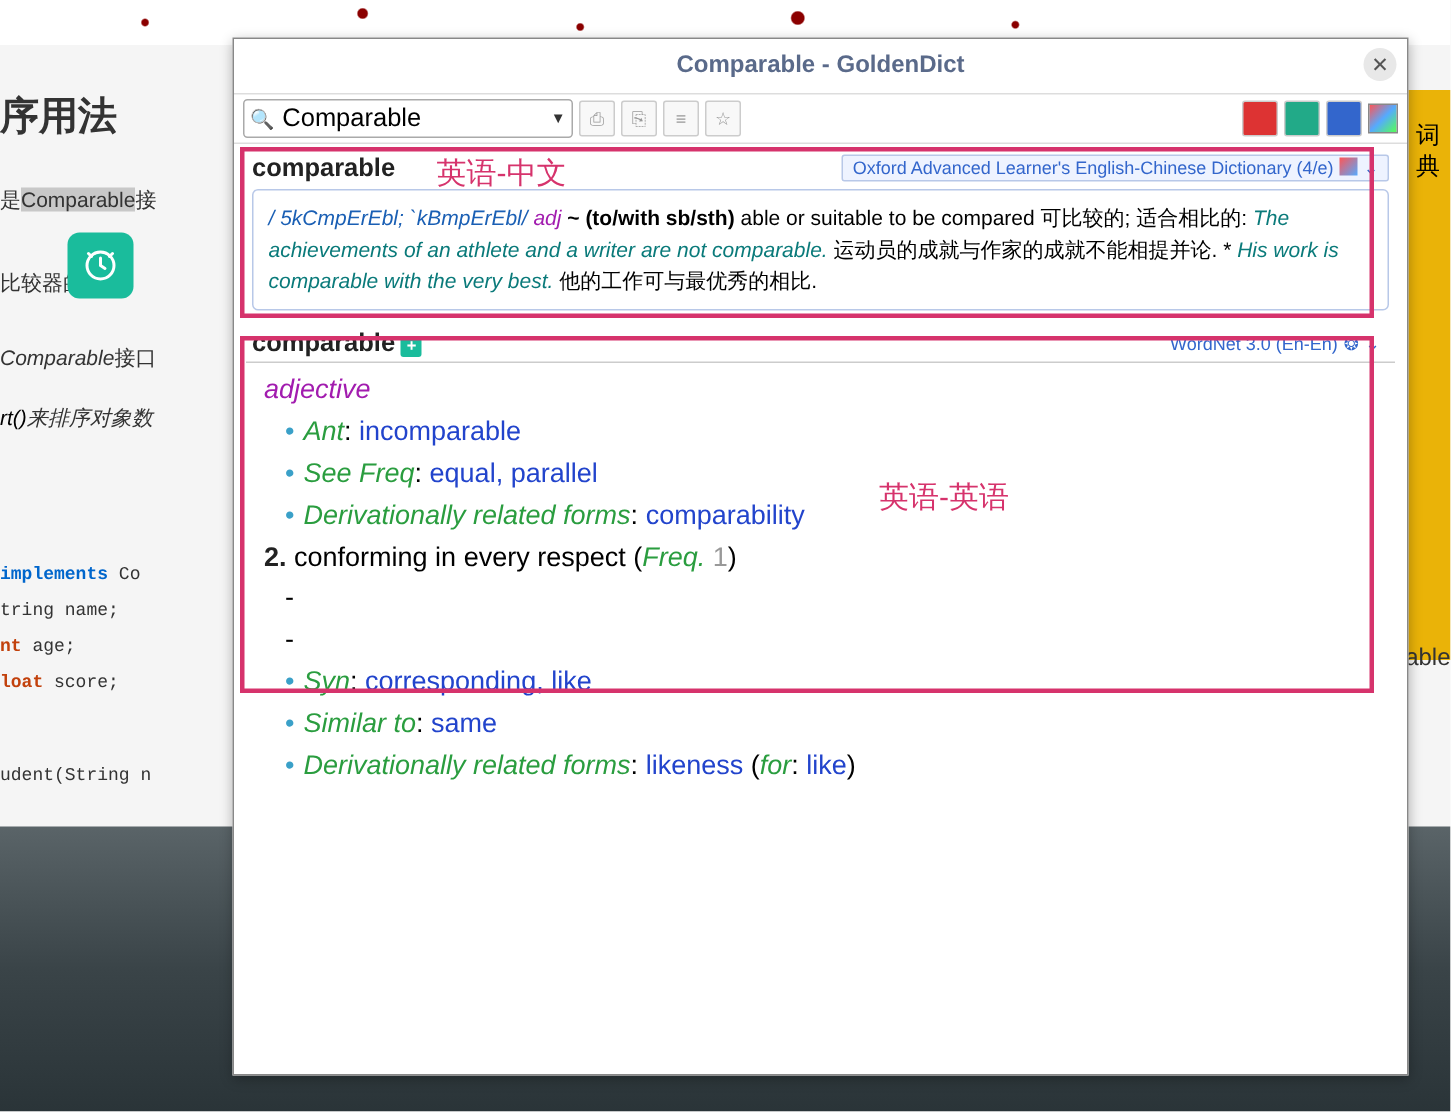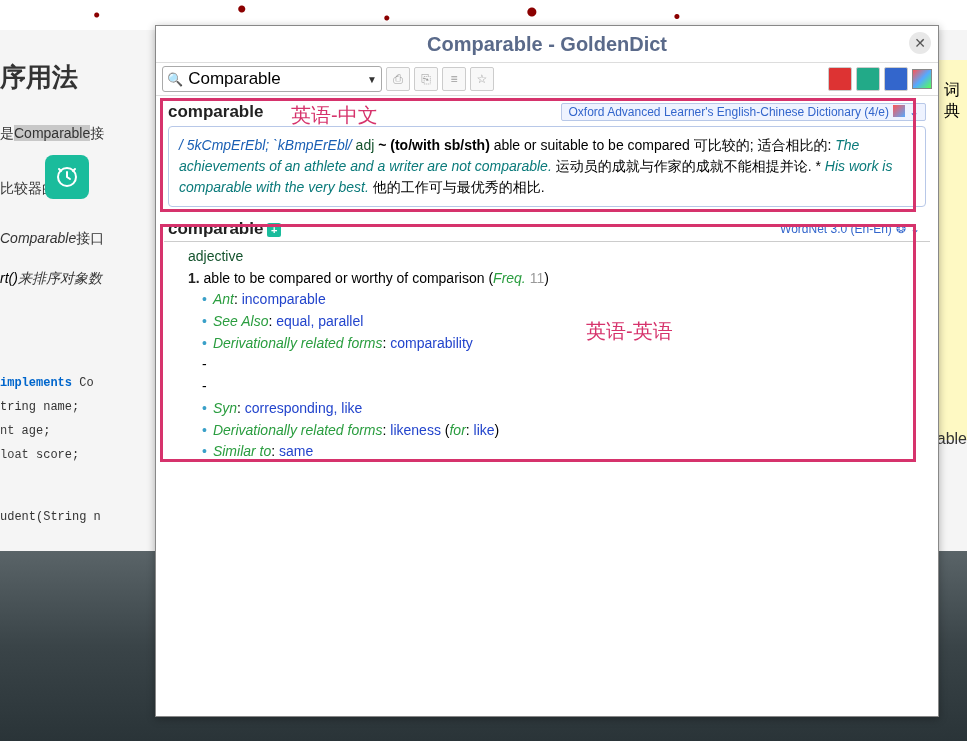--- a/index.html
+++ b/index.html
@@ -1,51 +1,51 @@
 <!DOCTYPE html>
 <html><head>
 <meta charset="utf-8">
 <style>
 body{margin:0;font-family:Arial,sans-serif;font-size:14px;background:#f5f5f5;overflow:hidden;width:967px;height:741px;position:relative}
 .bg-text{position:absolute;color:#333;font-size:14px}
 .bg-highlight{background:#c8c8c8}
 .bg-code{font-family:"Courier New",monospace;font-size:12px}
 .kw-blue{color:#0066cc;font-weight:bold}
-.kw-green{color:#404040;font-weight:normal}
+.kw-green{color:#c2410c;font-weight:bold}
 .bg-red{color:#000000;font-style:italic}
 .bg-italic{font-style:italic}
 .splatter{position:absolute;top:0;left:0;right:0;height:30px;background:radial-gradient(circle at 10% 50%,#8b0000 2px,transparent 3px),radial-gradient(circle at 25% 30%,#8b0000 3px,transparent 4px),radial-gradient(circle at 40% 60%,#8b0000 2px,transparent 3px),radial-gradient(circle at 55% 40%,#8b0000 4px,transparent 5px),radial-gradient(circle at 70% 55%,#8b0000 2px,transparent 3px);background-color:#fff}
 .rocks{position:absolute;left:0;right:0;bottom:0;height:190px;background:linear-gradient(180deg,#5a6468 0%,#3a4448 50%,#2a3438 100%)}
-.side-panel{position:absolute;right:0;top:60px;width:30px;height:380px;background:#fef9c3;border-left:1px solid #ccc}
+.side-panel{position:absolute;right:0;top:60px;width:30px;height:380px;background:#eab308;border-left:1px solid #ccc}
 .helper-icon{position:absolute;left:45px;top:155px;width:44px;height:44px;background:#1abc9c;border-radius:8px;display:flex;align-items:center;justify-content:center;color:#fff;font-size:22px}
 .window{position:absolute;left:155px;top:25px;width:782px;height:690px;background:#fff;border:1px solid #888;box-shadow:0 2px 8px rgba(0,0,0,.3);display:flex;flex-direction:column}
 .titlebar{height:36px;display:flex;align-items:center;justify-content:center;position:relative;border-bottom:1px solid #ddd}
-.titlebar-text{color:#5a6a8a;font-size:20px;font-weight:bold}
+.titlebar-text{color:#5a6a8a;font-size:16px;font-weight:bold}
 .close-btn{position:absolute;right:7px;top:6px;width:22px;height:22px;border-radius:50%;background:#e8e8e8;display:flex;align-items:center;justify-content:center;cursor:pointer;font-size:14px;color:#555}
 .toolbar{height:32px;display:flex;align-items:center;padding:0 6px;gap:4px;border-bottom:1px solid #ddd}
 .search-box{display:flex;align-items:center;background:#fff;border:1px solid #aaa;border-radius:3px;height:24px;width:210px;padding:0 4px}
 .search-icon{color:#888;font-size:13px;margin-right:3px}
 .search-input{border:none;outline:none;font-size:17px;width:160px;font-family:Arial}
 .dd-arrow{color:#333;font-size:10px;margin-left:auto}
 .tb-btn{width:22px;height:22px;border:1px solid #ccc;background:#f8f8f8;border-radius:2px;display:flex;align-items:center;justify-content:center;font-size:12px;color:#999;cursor:pointer}
 .tb-spacer{flex:1}
 .tb-colorbtn{width:18px;height:18px;border:1px solid #888;cursor:pointer}
 .content{flex:1;overflow:auto;padding:4px 8px;position:relative}
 .annot-box1{position:absolute;left:4px;top:2px;width:750px;height:108px;border:3px solid #d6336c;pointer-events:none;z-index:5}
 .annot-box2{position:absolute;left:4px;top:128px;width:750px;height:232px;border:3px solid #d6336c;pointer-events:none;z-index:5}
 .annot-label{position:absolute;color:#d6336c;font-size:20px;z-index:6;pointer-events:none}
 .entry-head{display:flex;align-items:center;justify-content:space-between;padding:2px 4px}
 .headword{font-size:17px;font-weight:bold;color:#222}
 .dict-badge{font-size:12px;color:#3366cc;background:#eef3ff;border:1px solid #b8c8e8;padding:1px 6px;border-radius:2px;display:flex;gap:4px}
 .dict-badge2{font-size:12px;color:#3366cc;padding:1px 6px;display:flex;align-items:center;gap:4px}
 .plus-icon{display:inline-flex;width:14px;height:14px;background:#1abc9c;color:#fff;border-radius:2px;align-items:center;justify-content:center;font-size:11px;font-weight:bold}
 .entry-body{border:1px solid #b8c8e8;border-radius:4px;padding:8px 10px;margin:2px 4px 10px 4px;font-size:14px;line-height:1.5}
-.entry-body2{padding:4px 14px 8px 24px;font-size:14px;line-height:1.55}
+.entry-body2{padding:4px 14px 8px 12px;font-size:18px;line-height:1.55}
 .phon{color:#1a5fb4;font-style:italic}
-.pos{color:#14532d;}
+.pos{color:#a21caf;font-style:italic}
 .ex{color:#0a7a7a;font-style:italic}
 .def-num{font-weight:bold;color:#222}
 .rel-label{color:#2a9d3f;font-style:italic}
 .rel-link{color:#2244cc}
 .freq{color:#999}
 .bullet{color:#3aa0c8;margin:0 6px 0 14px}
 .sense-line{margin-left:0}
 .sub-line{margin-left:0}
 svg{display:block}
 </style>
@@ -135,25 +135,25 @@
       </span>
       <span class="dict-badge2">
         <span>WordNet 3.0 (En-En)</span>
         <span>❂</span>
         <span>⌄</span>
       </span>
     </div>
     <div class="entry-body2">
       <div class="pos">adjective</div>
       <div id="wn-senses">
-          <div class="sense-line"><span class="def-num">1.</span> <span>able to be compared or worthy of comparison</span> (<span class="rel-label">Freq.</span> <span class="freq">11</span>)</div>
           <div class="sub-line"><span class="bullet">•</span><span class="rel-label">Ant</span>: <span class="rel-link">incomparable</span></div>
-          <div class="sub-line"><span class="bullet">•</span><span class="rel-label">See Also</span>: <span class="rel-link">equal, parallel</span></div>
+          <div class="sub-line"><span class="bullet">•</span><span class="rel-label">See Freq</span>: <span class="rel-link">equal, parallel</span></div>
           <div class="sub-line"><span class="bullet">•</span><span class="rel-label">Derivationally related forms</span>: <span class="rel-link">comparability</span></div>
+          <div class="sense-line"><span class="def-num">2.</span> <span>conforming in every respect</span> (<span class="rel-label">Freq.</span> <span class="freq">1</span>)</div>
           <div style="margin-left: 14px;">-</div>
           <div style="margin-left: 14px;">-</div>
           <div class="sub-line"><span class="bullet">•</span><span class="rel-label">Syn</span>: <span class="rel-link">corresponding, like</span></div>
+          <div class="sub-line"><span class="bullet">•</span><span class="rel-label">Similar to</span>: <span class="rel-link">same</span></div>
           <div class="sub-line"><span class="bullet">•</span><span class="rel-label">Derivationally related forms</span>: <span class="rel-link">likeness</span> (<span class="rel-label">for</span>: <span class="rel-link">like</span>)</div>
-          <div class="sub-line"><span class="bullet">•</span><span class="rel-label">Similar to</span>: <span class="rel-link">same</span></div>
         </div>
     </div>
   </div>
 </div>
 
 </body></html>

